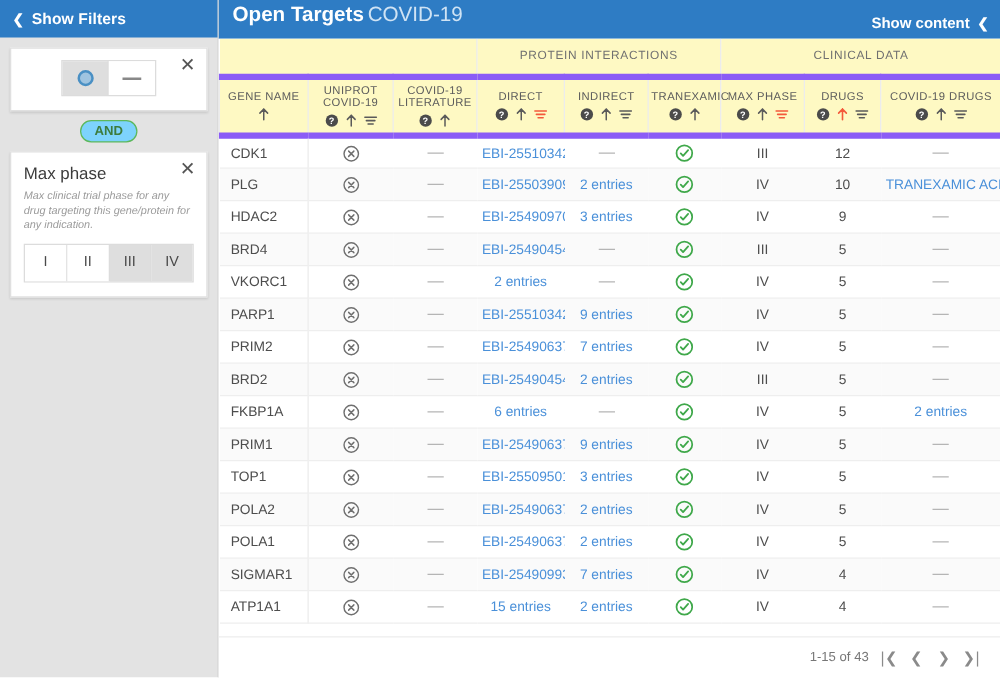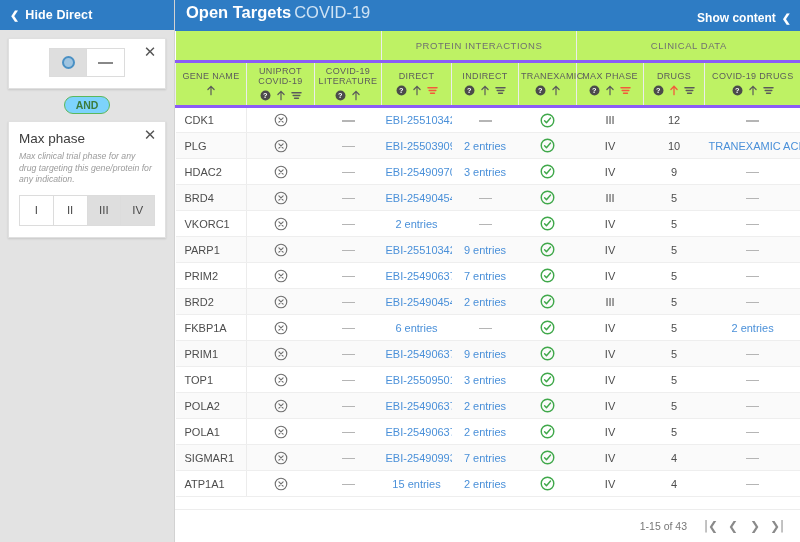--- a/index.html
+++ b/index.html
@@ -121,22 +121,22 @@
     font-size: 12px; font-weight: bold; white-space: nowrap;
     display: flex; align-items: flex-end; cursor: pointer; margin-top: 10px;
   }
   #show-content .chev { margin-left: 6px; font-size: 11px; }
 
   
   #table-wrap { flex: 1 1 auto; overflow: hidden; background: #fff; }
   table { border-collapse: collapse; width: 100%; table-layout: fixed; }
 
   thead th {
-    background: #bef264;
-    border-bottom: 3px solid #8b5cf6;
+    background: #fef9c3;
+    border-bottom: 5px solid #8b5cf6;
     border-left: 1px solid #ececec;
     font-weight: normal;
     color: #6e6e6e;
     vertical-align: middle;
   }
   tr.group-row th { height: 30px; font-size: 9.5px; letter-spacing: .55px; color: #707070; }
   tr.group-row th.blank { border-left: none; }
   tr.col-row th {
     height: 41px;
     padding: 3px 2px 4px 2px;
@@ -168,38 +168,38 @@
   .okcircle { display: inline-flex; vertical-align: middle; }
 
   
   #footer {
     flex: 0 0 33px; height: 33px;
     display: flex; align-items: center; justify-content: flex-end;
     padding-right: 12px;
     border-top: 1px solid #ededed;
     background: #ffffff;
   }
-  #page-label { font-size: 10.5px; color: #777; margin-right: 13px; }
+  #page-label { font-size: 10.5px; color: #777; margin-right: 5px; }
   .pgbtn {
     width: 22px; height: 22px;
     display: flex; align-items: center; justify-content: center;
     color: #8a8a8a; font-size: 12px; cursor: pointer;
     font-family: "DejaVu Sans", sans-serif;
   }
 </style>
 </head>
 <body>
 
 <div id="app">
 
   <div id="filter-panel">
 
     <div id="hide-filters-bar">
       <span class="chev">❮</span>
-      <span>Hide Direct</span>
+      <span>Show Filters</span>
     </div>
 
     <div class="filter-stack">
 
       <div class="filter-card">
         <div class="close">✕</div>
         <div class="toggle-row">
           <div class="seg-group">
             <div class="seg selected">
               <span class="circle-glyph"></span>

